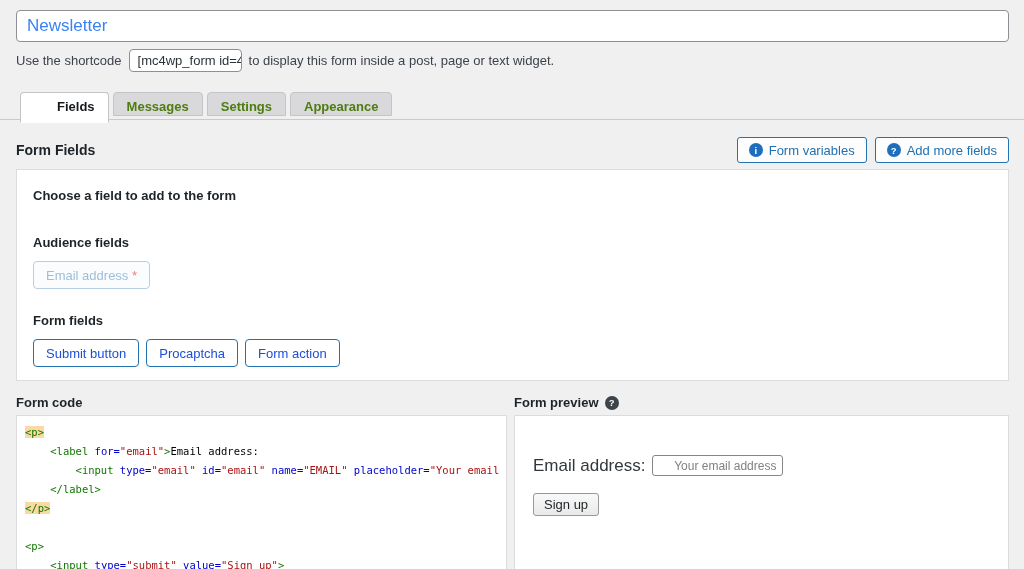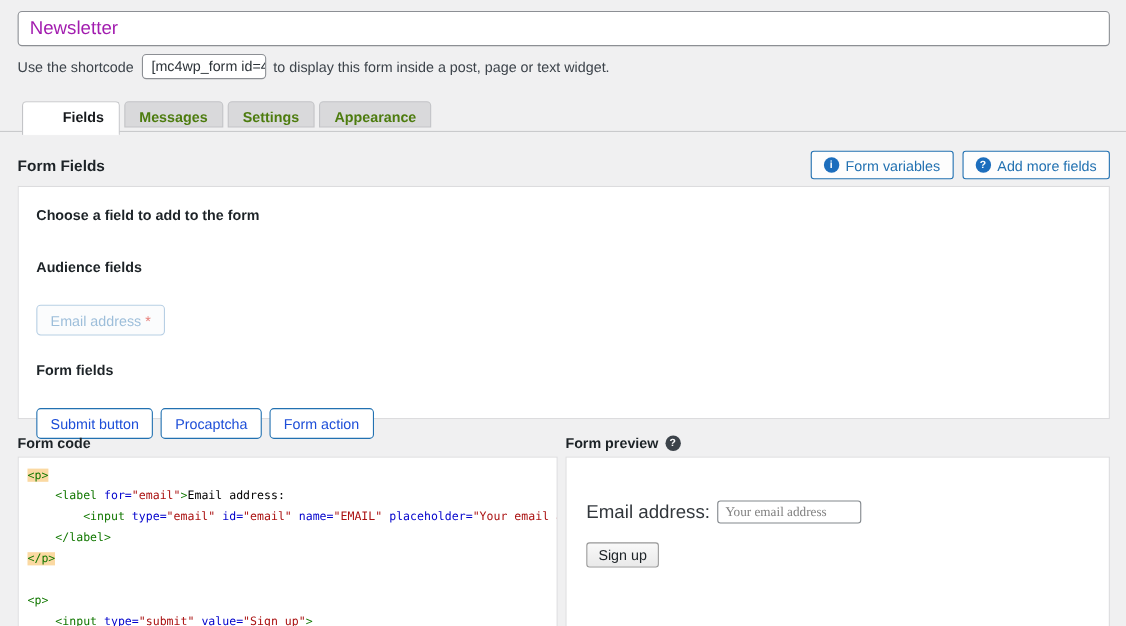--- a/index.html
+++ b/index.html
@@ -9,21 +9,21 @@
     font-family: "Liberation Sans", sans-serif;
     font-size: 13px;
     color: #1d2327;
   }
   .wrap { padding: 10px 15px 0 16px; }
 
   
   .title-input {
     display: block; width: 993px; height: 32px;
     border: 1px solid #8c8f94; border-radius: 4px;
-    padding: 0 10px; font-size: 17px; color: #a21caf;
+    padding: 0 10px; font-size: 17px; color: #3b82f6;
     font-family: "Liberation Sans", sans-serif; background: #fff; outline: none;
   }
 
   
   .shortcode-row { margin-top: 7px; display: flex; align-items: center; gap: 7px; color: #3c434a; }
   .shortcode-input {
     border: 1px solid #8c8f94; border-radius: 4px; background: #fff;
     padding: 3px 0 3px 8px; width: 113px; font-size: 13px; color: #2c3338;
     font-family: "Liberation Sans", sans-serif; white-space: nowrap; overflow: hidden; outline: none;
   }
@@ -62,21 +62,21 @@
   }
 
   
   .panel {
     margin-top: 6px; background: #fff; border: 1px solid #dcdcde;
     height: 212px; padding: 18px 16px;
   }
   .panel-heading { font-weight: 700; color: #1d2327; font-size: 13px; }
   .mt17 { margin-top: 32px; }
   .mt24 { margin-top: 24px; }
-  .field-btn-row { margin-top: 27px; display: flex; gap: 7px; }
+  .field-btn-row { margin-top: 11px; display: flex; gap: 7px; }
   .field-btn {
     background: #fff; border: 1px solid #2271b1; border-radius: 4px;
     color: #1d4ed8; font-size: 13px; height: 28px; padding: 0 12px; cursor: pointer;
     font-family: "Liberation Sans", sans-serif;
   }
   .field-btn--disabled {
     border-color: #b7cfe4; color: #9dbeda; background: #fbfcfd; cursor: default;
   }
   .field-btn--disabled .req-star { color: #e8837d; }
 
@@ -109,21 +109,21 @@
   
   .preview-panel {
     margin-top: 5px; background: #fff; border: 1px solid #dcdcde;
     height: 200px; padding: 39px 18px 0 18px;
   }
   .preview-email-row { display: flex; align-items: center; }
   .preview-email-label { font-size: 17px; color: #32373c; font-family: "Liberation Sans", sans-serif; }
   .preview-email-input {
     margin-left: 7px; width: 131px; height: 21px;
     border: 1px solid #82878c; border-radius: 3px; padding: 0 6px;
-    font-size: 12px; font-family: Liberation Serif, serif; outline: none;
+    font-size: 12px; font-family: Liberation Sans, sans-serif; outline: none; text-align: right;
   }
   .preview-email-input::placeholder { color: #818181; opacity: 1; }
   .preview-submit {
     margin-top: 17px; height: 23px; padding: 0 10px;
     background: linear-gradient(#f9f9f9, #e9e9e9);
     border: 1px solid #989898; border-radius: 3px;
     font-size: 13px; color: #1d2327; cursor: pointer;
     font-family: Liberation Sans, sans-serif;
   }
 </style>

